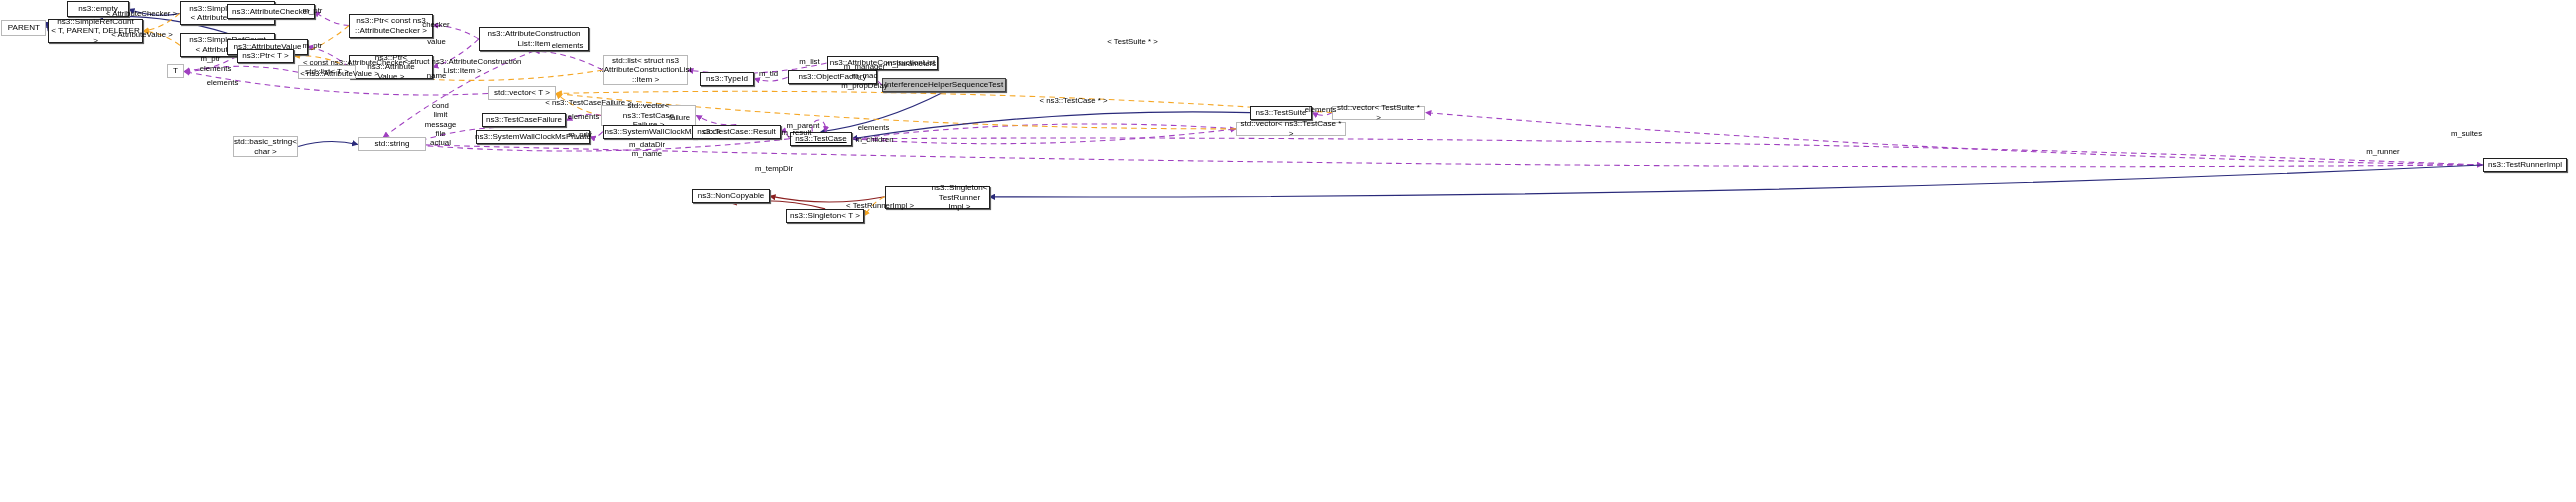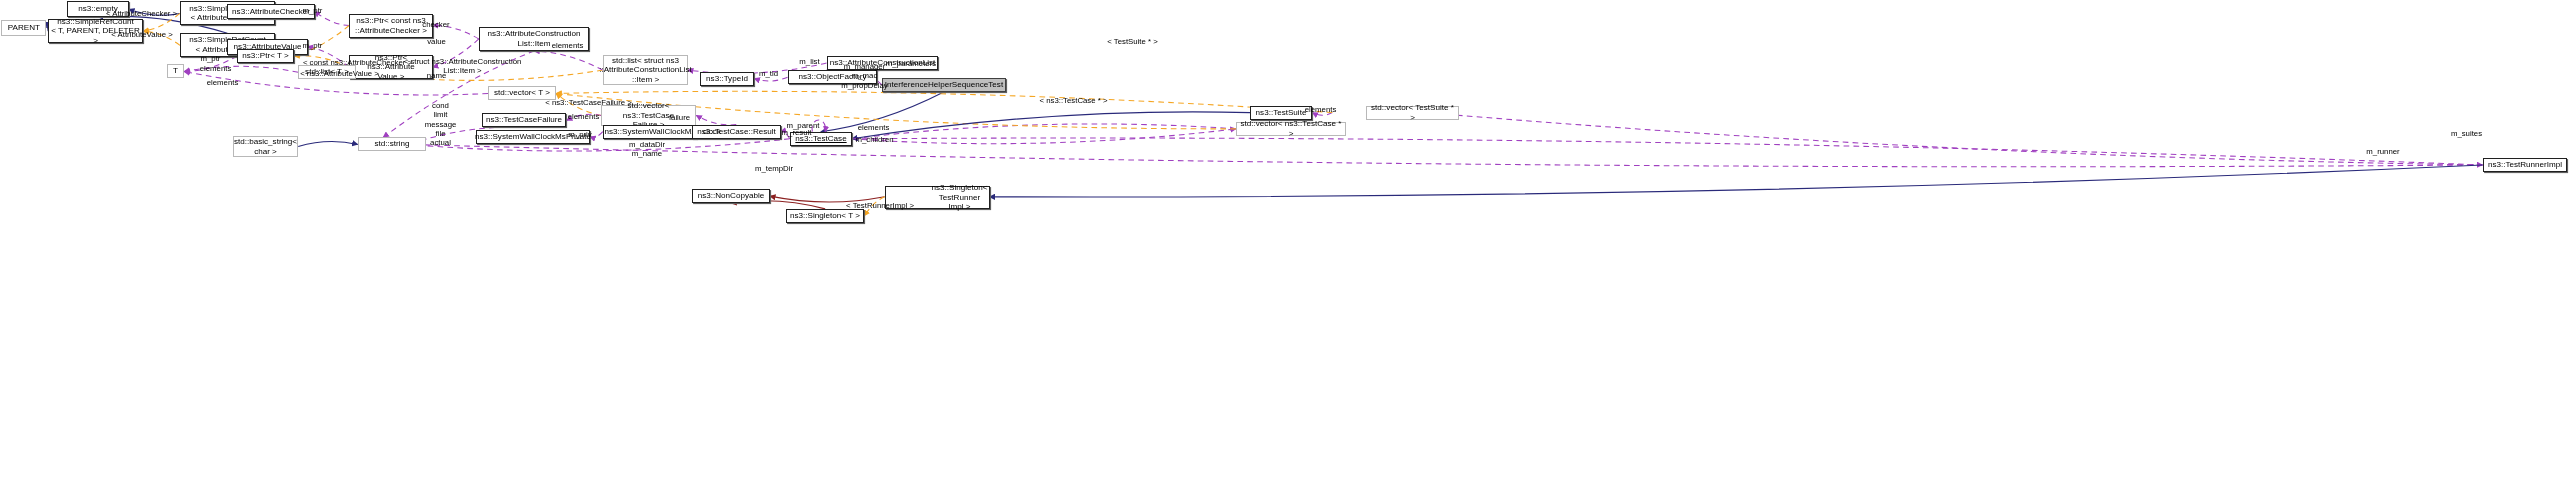--- a/index.html
+++ b/index.html
@@ -169,21 +169,21 @@
       <div class="node cls" style="left: 476px; top: 130px; width: 114px; height: 14px;">ns3::SystemWallClockMsPrivate</div>
       <div class="node tmpl" style="left: 601px; top: 105px; width: 95px; height: 21px;">std::vector&lt; ns3::TestCase
 Failure &gt;</div>
       <div class="node cls" style="left: 603px; top: 125px; width: 94px; height: 14px;">ns3::SystemWallClockMs</div>
       <div class="node cls" style="left: 692px; top: 125px; width: 89px; height: 14px;">ns3::TestCase::Result</div>
       <div class="node tmpl" style="left: 233px; top: 136px; width: 65px; height: 21px;">std::basic_string&lt;
 char &gt;</div>
       <div class="node tmpl" style="left: 358px; top: 137px; width: 68px; height: 14px;">std::string</div>
       <div class="node cls" style="left: 790px; top: 132px; width: 62px; height: 14px; text-decoration: underline;">ns3::TestCase</div>
       <div class="node cls" style="left: 1250px; top: 106px; width: 62px; height: 14px;">ns3::TestSuite</div>
-      <div class="node tmpl" style="left: 1332px; top: 106px; width: 93px; height: 14px; margin-left: 34px;">std::vector&lt; TestSuite * &gt;</div>
+      <div class="node tmpl" style="left: 1332px; top: 106px; width: 93px; height: 14px;">std::vector&lt; TestSuite * &gt;</div>
       <div class="node tmpl" style="left: 1236px; top: 122px; width: 110px; height: 14px;">std::vector&lt; ns3::TestCase * &gt;</div>
       <div class="node cls" style="left: 2483px; top: 158px; width: 84px; height: 14px;">ns3::TestRunnerImpl</div>
       <div class="node cls" style="left: 692px; top: 189px; width: 78px; height: 14px;">ns3::NonCopyable</div>
       <div class="node cls" style="left: 885px; top: 186px; width: 105px; height: 23px; padding-left: 46px;">ns3::Singleton&lt; TestRunner
 Impl &gt;</div>
       <div class="node cls" style="left: 786px; top: 209px; width: 78px; height: 14px;">ns3::Singleton&lt; T &gt;</div>
     </div>
   <div id="label-layer">
       <div class="edge-label" style="left: 99px; top: 8.5px; width: 85px;">&lt; AttributeChecker &gt;</div>
       <div class="edge-label" style="left: 103px; top: 30px; width: 78px;">&lt; AttributeValue &gt;</div>

